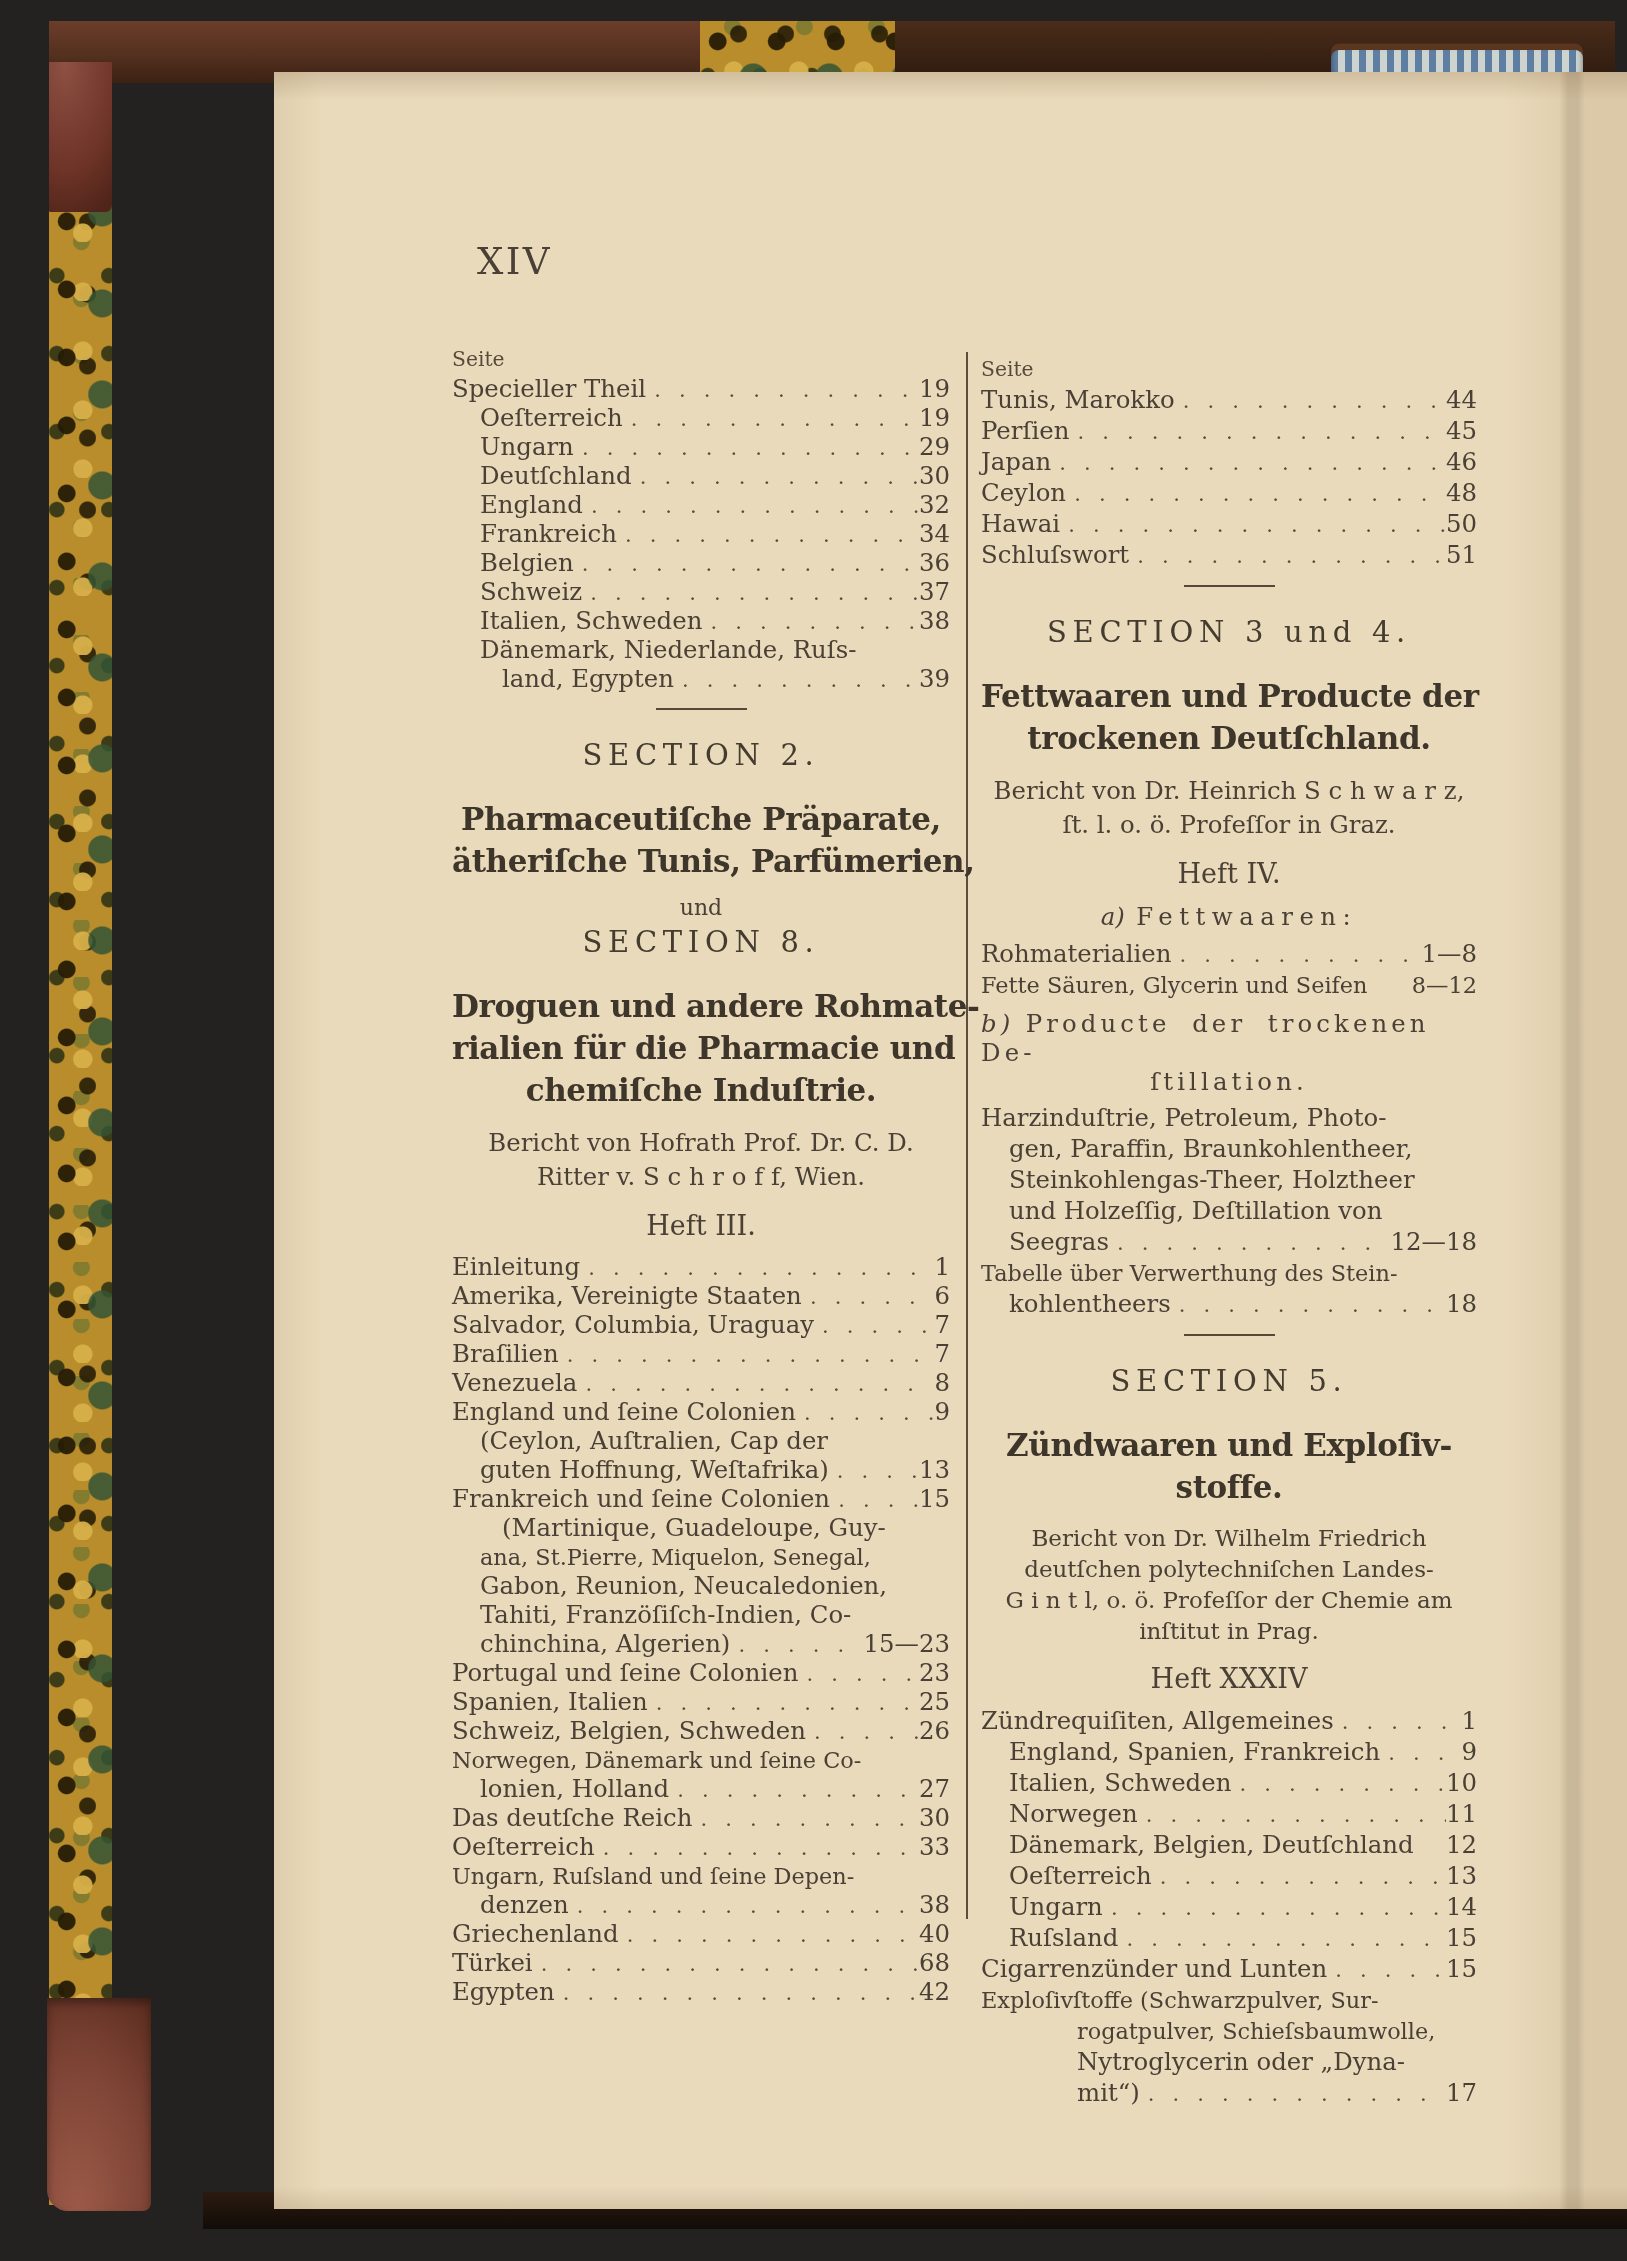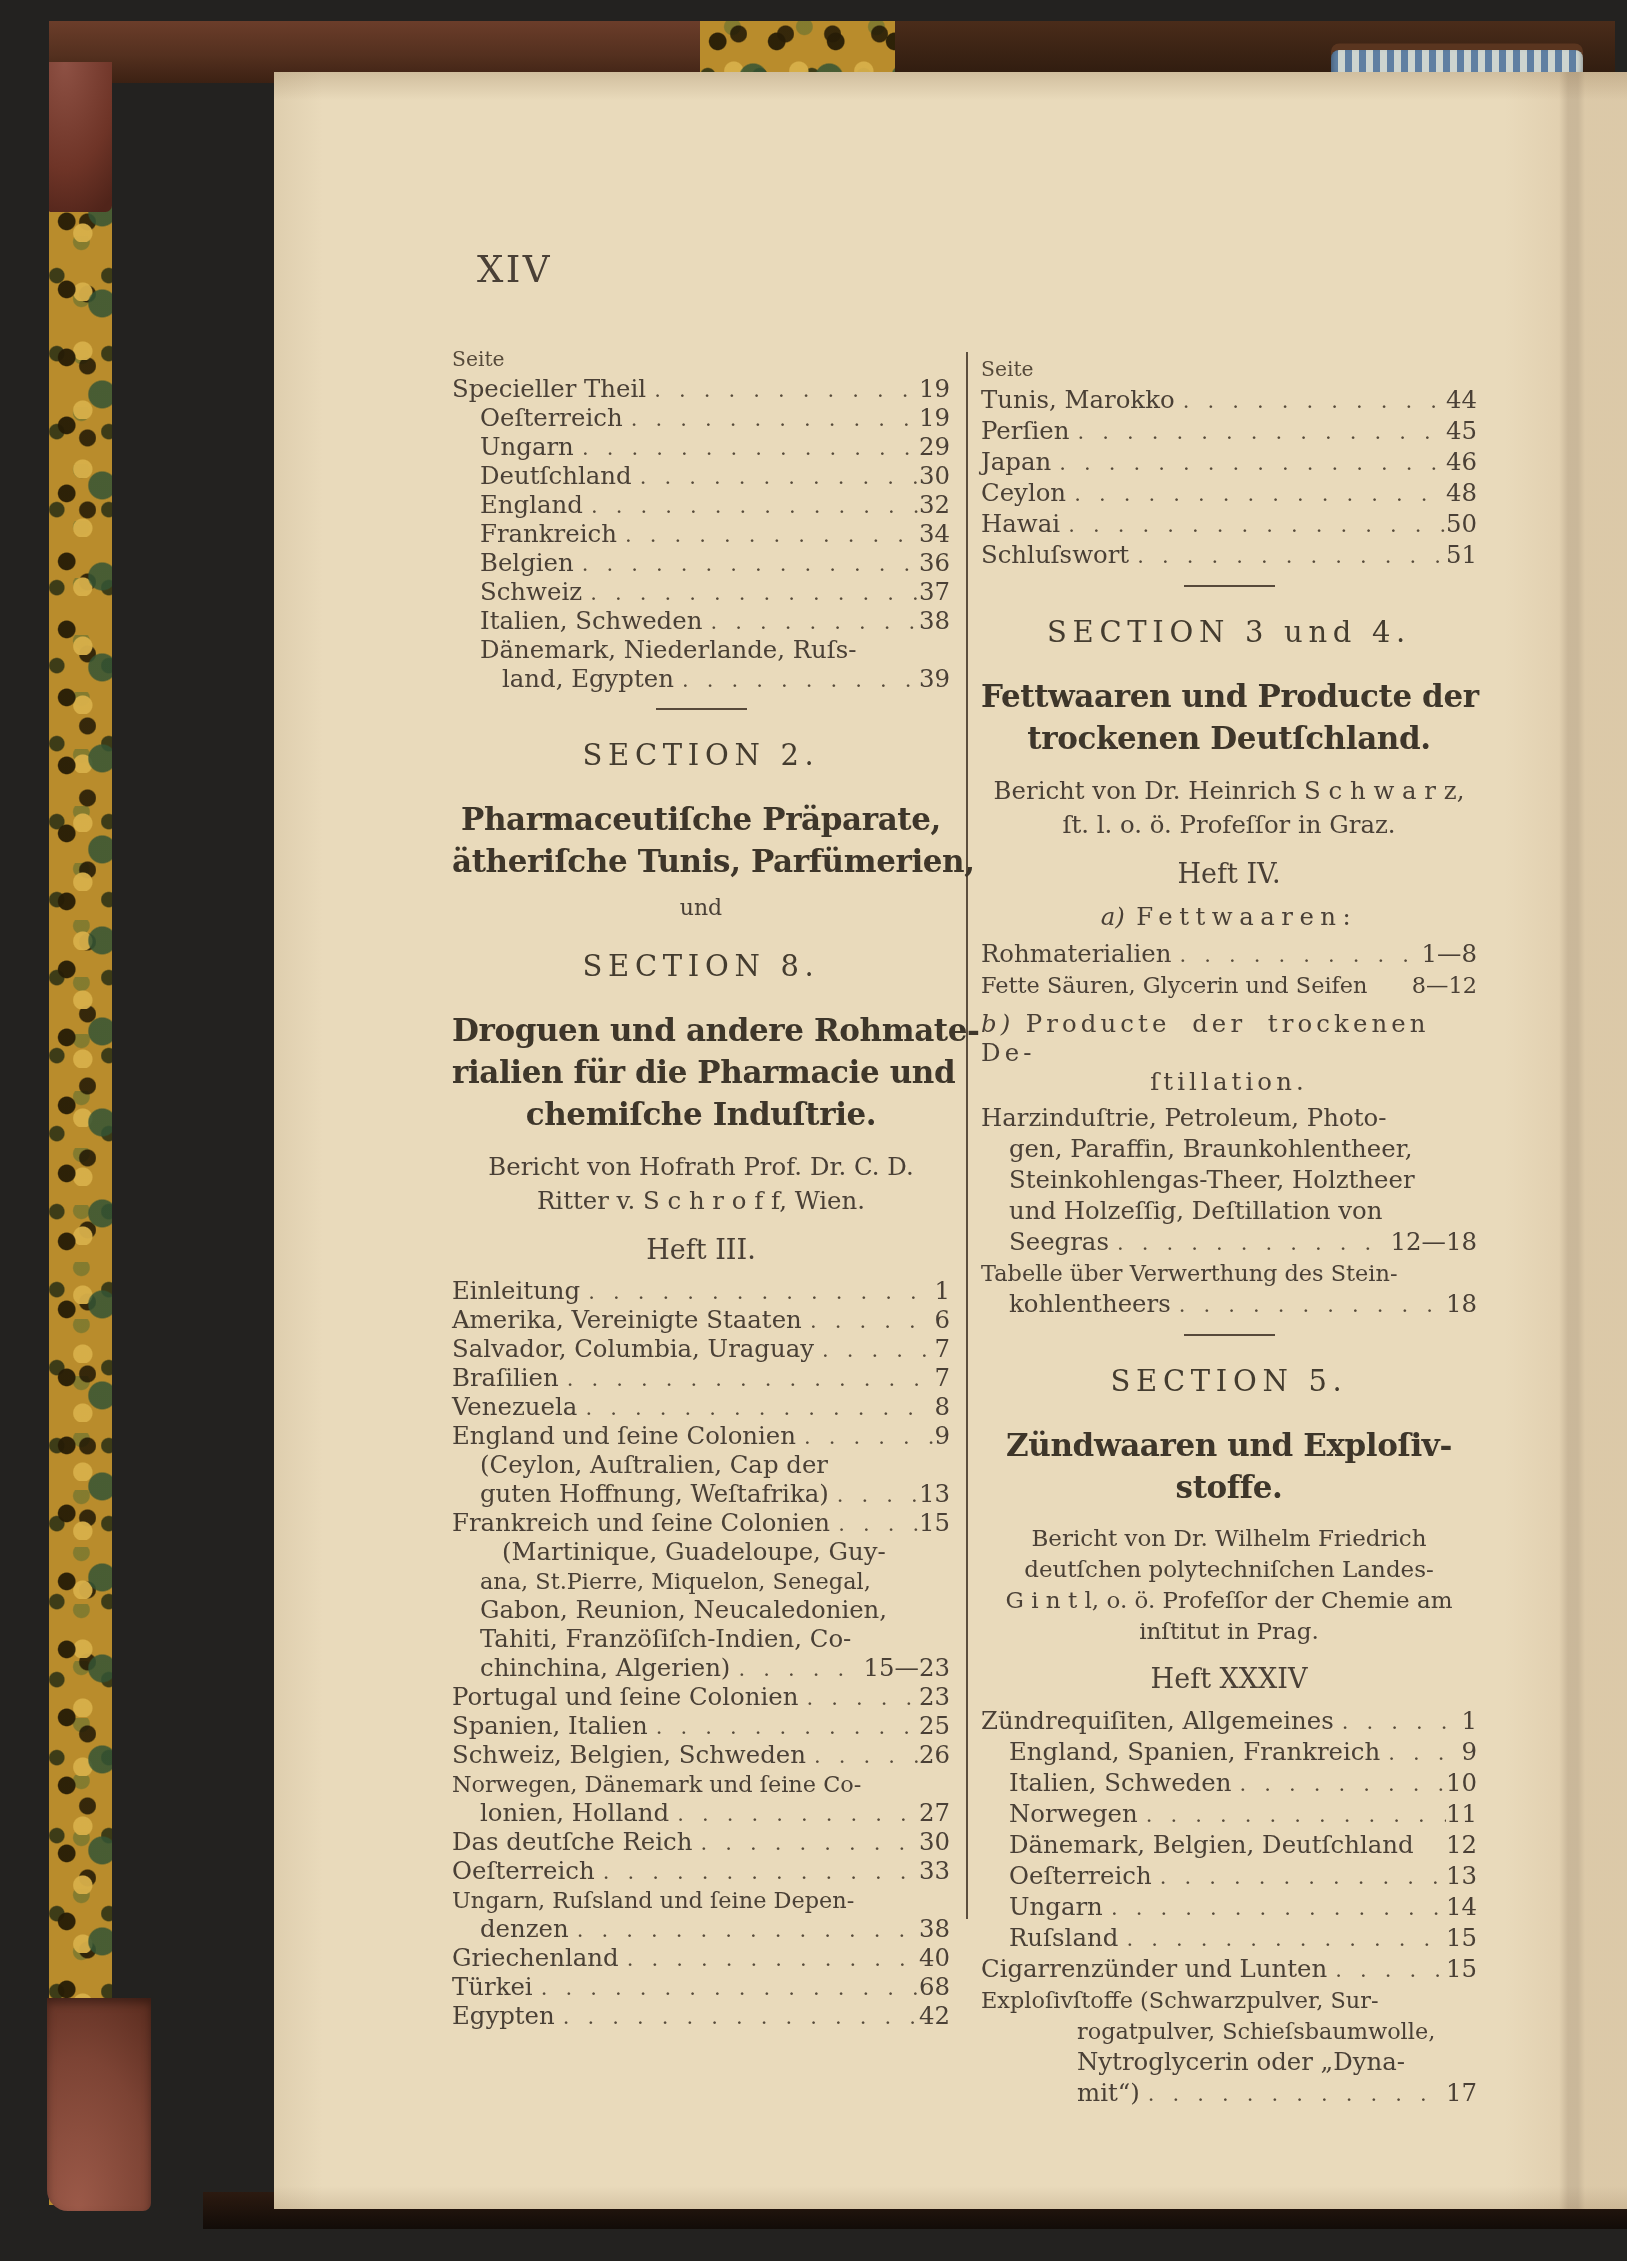--- a/index.html
+++ b/index.html
@@ -47,21 +47,21 @@
 
   .page{position:absolute;left:274px;top:72px;width:1353px;height:2137px;
       background:
         linear-gradient(90deg, rgba(130,100,60,.10), rgba(0,0,0,0) 49px),
         linear-gradient(270deg, rgba(150,112,70,.16) 0 42px, rgba(92,62,36,.22) 49px 59px, rgba(160,120,80,.10) 68px, rgba(0,0,0,0) 122px),
         linear-gradient(180deg, rgba(120,90,55,.22), rgba(0,0,0,0) 28px),
         linear-gradient(0deg, rgba(120,90,55,.16), rgba(0,0,0,0) 23px),
         #e9dabb;}
 
   
-  .folio{position:absolute;left:203px;top:176px;font-size:37px;letter-spacing:2.4px;color:#4a4036;}
+  .folio{position:absolute;left:203px;top:168px;font-size:37px;letter-spacing:2.4px;color:#4a4036;}
   .divider{position:absolute;left:692px;top:280px;width:2.4px;height:1567px;background:#5c4e3e;}
 
   .col{position:absolute;}
   .col-left{left:178px;top:275px;width:498px;}
   .col-right{left:707px;top:285px;width:496px;}
 
   .seite{font-size:20.3px;line-height:24.4px;margin-bottom:3.3px;color:#564a3a;}
 
   .row{display:flex;align-items:baseline;font-size:24.4px;line-height:28px;white-space:nowrap;}
   .rows-r .row{font-size:24.4px;line-height:30px;}
@@ -173,21 +173,21 @@
             <span class="dots"></span>
             <span class="pg">39</span>
           </div>
         </div>
       <div class="rule"></div>
 
       <div class="kicker">SECTION 2.</div>
       <div class="h1 first">Pharmaceutiſche Präparate,</div>
       <div class="h1">ätheriſche Tunis, Parfümerien,</div>
       <div class="und">und</div>
-      <div class="kicker" style="margin-top:29px">SECTION 8.</div>
+      <div class="kicker" style="margin-top:5px">SECTION 8.</div>
       <div class="h1 first">Droguen und andere Rohmate-</div>
       <div class="h1">rialien für die Pharmacie und</div>
       <div class="h1">chemiſche Induſtrie.</div>
       <div class="bericht first">Bericht von Hofrath Prof. Dr. C. D.</div>
       <div class="bericht">Ritter v. S c h r o f f, Wien.</div>
       <div class="heft">Heft III.</div>
 
       <div class="rows-l">
           <div class="row">
             <span class="t">Einleitung</span>

